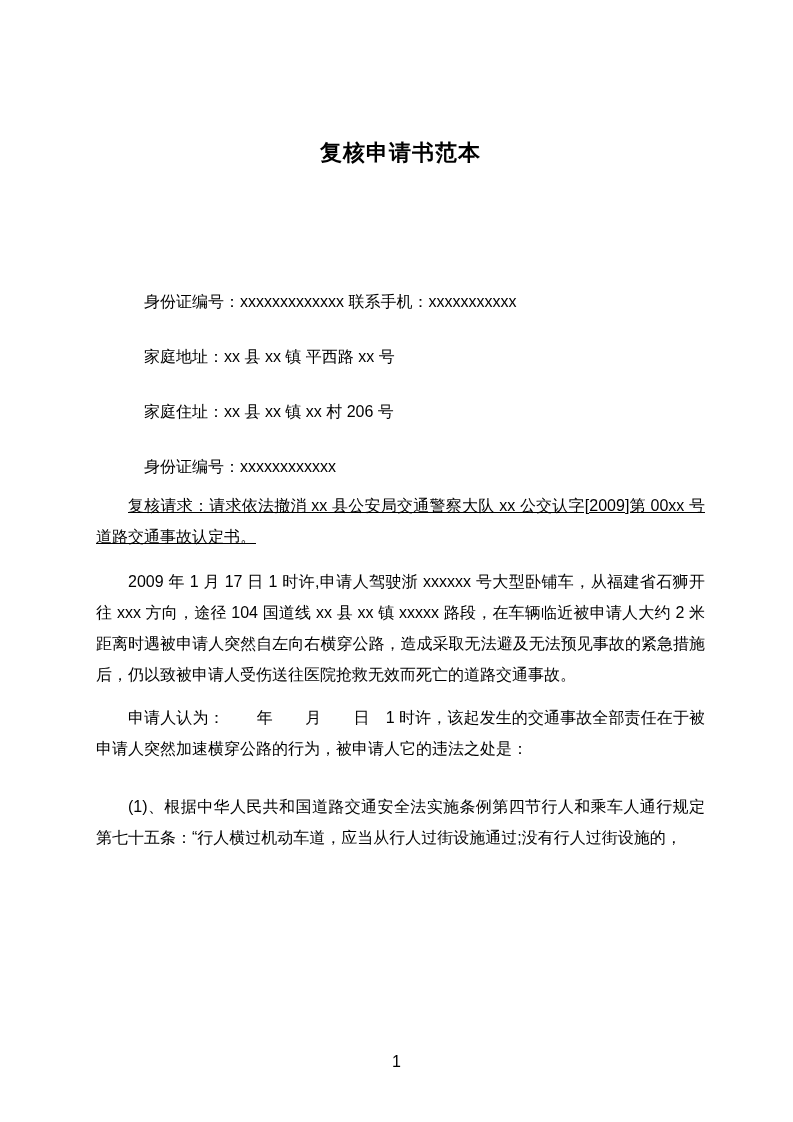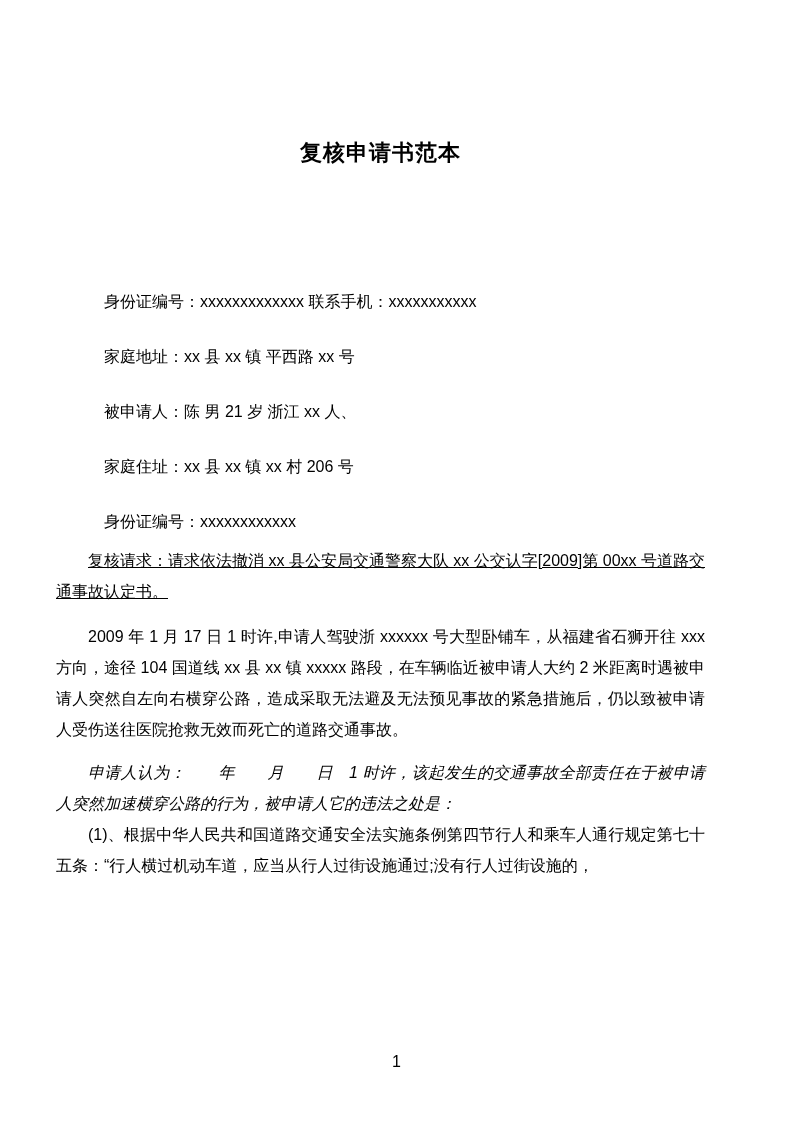--- a/index.html
+++ b/index.html
@@ -10,21 +10,21 @@
   }
   .page {
     position: relative;
     width: 793px;
     height: 1122px;
     margin: 0 auto;
     background: #ffffff;
     color: #000000;
     font-family: "Liberation Sans", "DejaVu Sans", sans-serif;
     font-size: 16px;
-    padding: 137px 88px 0 56px;
+    padding: 137px 88px 0 96px;
     overflow: hidden;
   }
   .doc-title {
     margin: 0 0 117px 0;
     font-size: 22px;
     font-weight: bold;
     line-height: 32px;
     text-align: center;
     letter-spacing: 1px;
   }
@@ -39,21 +39,21 @@
   }
   .field.tight {
     margin-bottom: 8px;
   }
   .para {
     text-indent: 32px;
   }
   .para.request   { margin-bottom: 14px; text-decoration: underline; }
   .para.facts     { margin-bottom: 24px; }
   .para.accident  { margin-bottom: 12px; }
-  .para.opinion   { margin-bottom: 0; font-style: italic; }
+  .para.opinion   { margin-bottom: 27px; }
   .para.point1    { margin-bottom: 0; }
   .footer {
     position: absolute;
     top: 1052px;
     left: 0;
     width: 100%;
     text-align: center;
     font-size: 16px;
     line-height: 20px;
   }
@@ -63,21 +63,20 @@
 
 <div class="page">
 
   <h1 class="doc-title">复核申请书范本</h1>
 
 
   <p class="field">身份证编号：xxxxxxxxxxxxx 联系手机：xxxxxxxxxxx</p>
 
   <p class="field">家庭地址：xx 县 xx 镇 平西路 xx 号</p>
 
-  <p class="field">被申请人：陈 男 21 岁 浙江 xx 人、</p>
 
   <p class="field">家庭住址：xx 县 xx 镇 xx 村 206 号</p>
 
   <p class="field tight">身份证编号：xxxxxxxxxxxx</p>
 
   <p class="para request">复核请求：请求依法撤消 xx 县公安局交通警察大队 xx 公交认字[2009]第 00xx 号道路交通事故认定书。</p>
 
 
   <p class="para accident">2009 年 1 月 17 日 1 时许,申请人驾驶浙  xxxxxx 号大型卧铺车，从福建省石狮开往 xxx 方向，途径 104 国道线 xx 县 xx 镇 xxxxx 路段，在车辆临近被申请人大约 2 米距离时遇被申请人突然自左向右横穿公路，造成采取无法避及无法预见事故的紧急措施后，仍以致被申请人受伤送往医院抢救无效而死亡的道路交通事故。</p>
 

